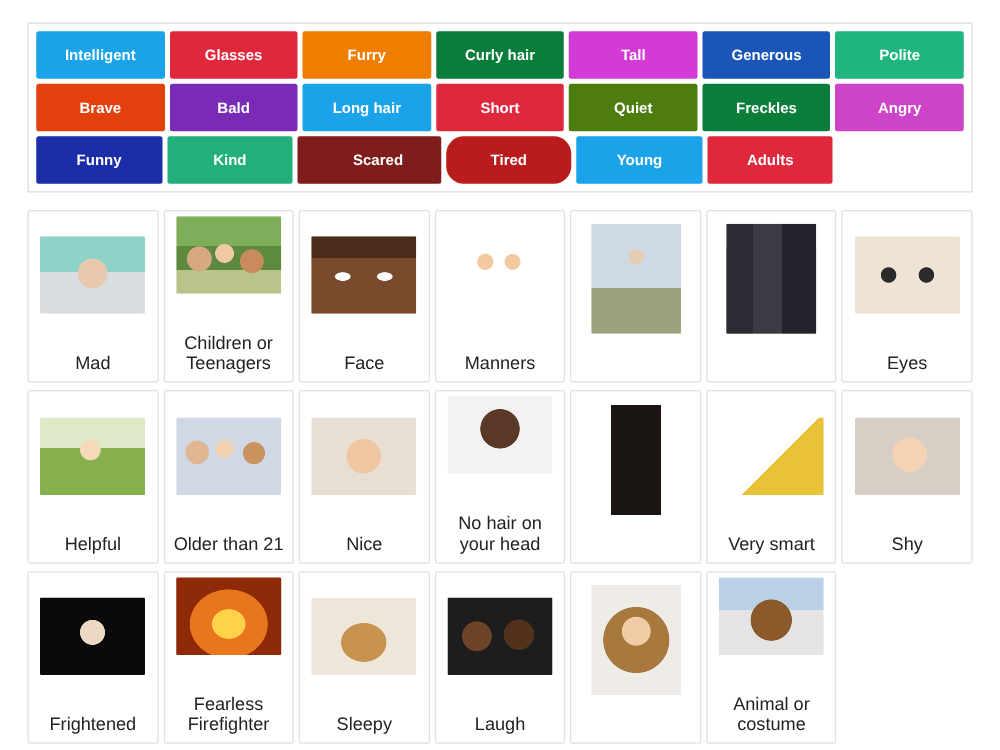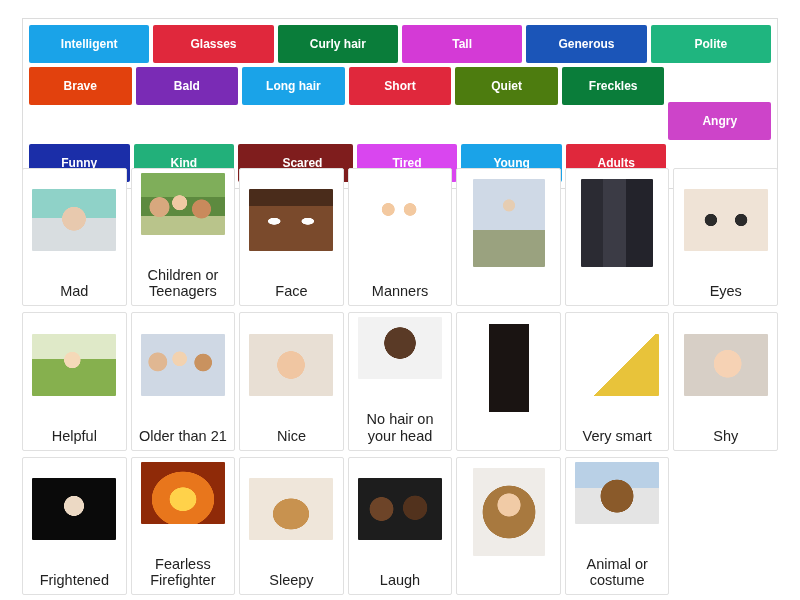--- a/index.html
+++ b/index.html
@@ -226,20 +226,23 @@
 <div id="app">
 
   <div class="tiles-panel">
     <div class="tiles-row">
       <div class="tile" style="background: rgb(26, 163, 232);">
           <span>Intelligent</span>
         </div>
       <div class="tile" style="background: rgb(224, 40, 60);">
           <span>Glasses</span>
         </div>
+      <div class="tile" style="background: rgb(239, 125, 0);">
+          <span>Furry</span>
+        </div>
       <div class="tile" style="background: rgb(10, 125, 58);">
           <span>Curly hair</span>
         </div>
       <div class="tile" style="background: rgb(212, 58, 214);">
           <span>Tall</span>
         </div>
       <div class="tile" style="background: rgb(27, 85, 184);">
           <span>Generous</span>
         </div>
       <div class="tile" style="background: rgb(31, 181, 127);">
@@ -258,35 +261,35 @@
         </div>
       <div class="tile" style="background: rgb(224, 40, 60);">
           <span>Short</span>
         </div>
       <div class="tile" style="background: #4d7c0f;">
           <span>Quiet</span>
         </div>
       <div class="tile" style="background: rgb(10, 125, 58);">
           <span>Freckles</span>
         </div>
-      <div class="tile" style="background: rgb(205, 68, 201); margin-top: 35px;">
+      <div class="tile" style="background: rgb(205, 68, 201);">
           <span>Angry</span>
         </div>
     </div>
     <div class="tiles-row">
       <div class="tile" style="background: rgb(27, 46, 168);">
           <span>Funny</span>
         </div>
       <div class="tile" style="background: rgb(34, 176, 122);">
           <span>Kind</span>
         </div>
       <div class="tile" style="background: #7f1d1d; padding-left: 16px;">
           <span>Scared</span>
         </div>
-      <div class="tile" style="background: #d946ef;">
+      <div class="tile" style="background: #b91c1c; border-radius: 14px;">
           <span>Tired</span>
         </div>
       <div class="tile" style="background: rgb(26, 163, 232);">
           <span>Young</span>
         </div>
       <div class="tile" style="background: rgb(224, 40, 60);">
           <span>Adults</span>
         </div>
       <div class="tile" style="visibility:hidden"></div>
     </div>

